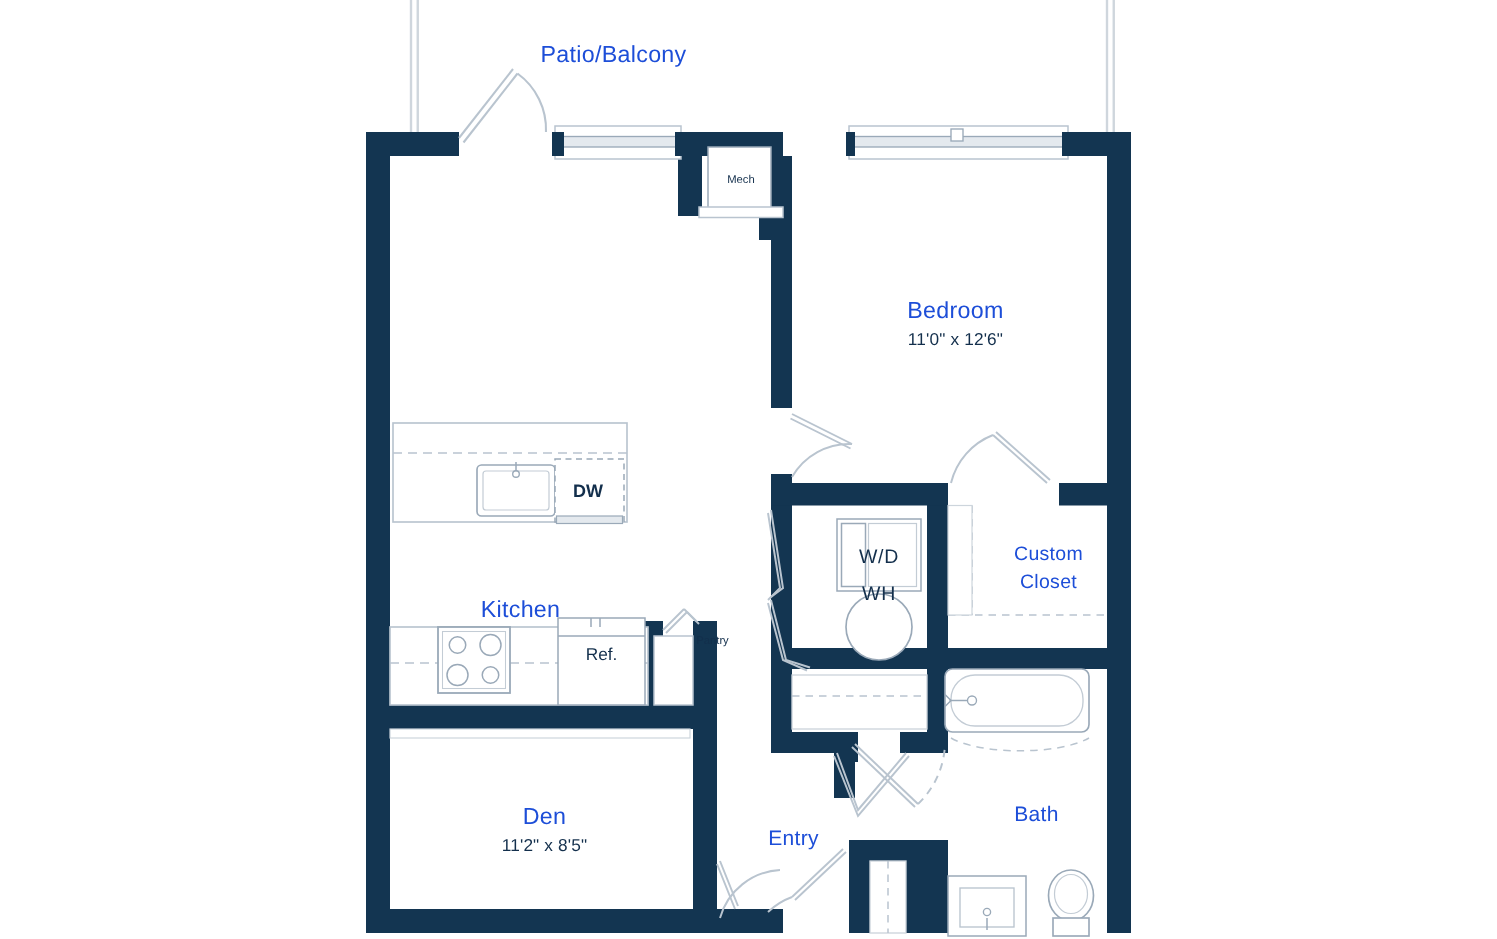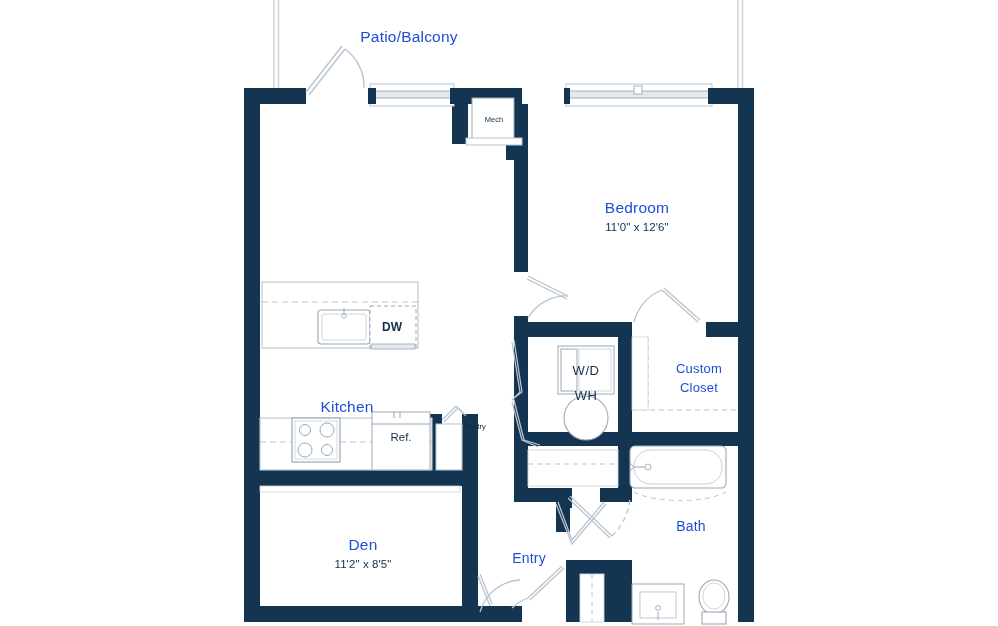--- a/index.html
+++ b/index.html
@@ -329,21 +329,21 @@
 
   <div class="room-label" style="left:363px; top:535px; transform:translateX(-50%);">
     <span class="room-name">Den</span>
     <span class="room-dims">11'2" x 8'5"</span>
   </div>
 
   <div class="room-label" style="left:529px; top:550px; transform:translateX(-50%);">
     <span class="room-name lbl-entry">Entry</span>
   </div>
 
-  <div class="room-label" style="left:691px; top:518px; transform:translateX(-50%);">
+  <div class="room-label" style="left:691px; top:534px; transform:translateX(-50%);">
     <span class="room-name lbl-bath">Bath</span>
   </div>
 
   <div class="room-label" style="left:699px; top:360px; transform:translateX(-50%); white-space:normal; width:80px;">
     <span class="room-name lbl-closet">Custom Closet</span>
   </div>
 
   <div class="appliance-label lbl-dw" style="left:392px; top:320px; transform:translateX(-50%);font-weight:bold;">DW</div>
 
   <div class="appliance-label lbl-ref" style="left:401px; top:431px; transform:translateX(-50%);">Ref.</div>

